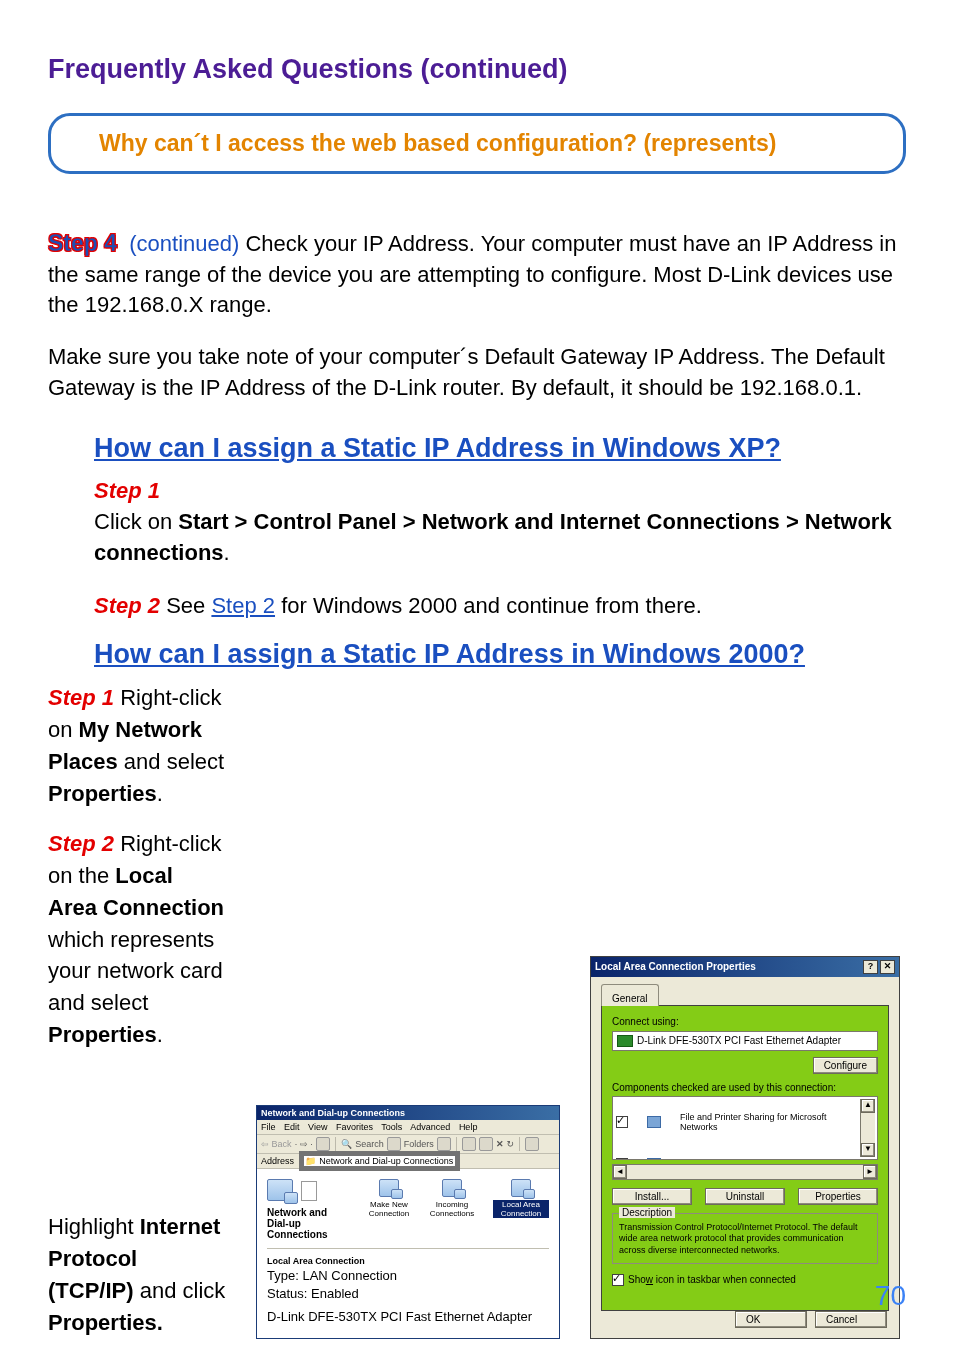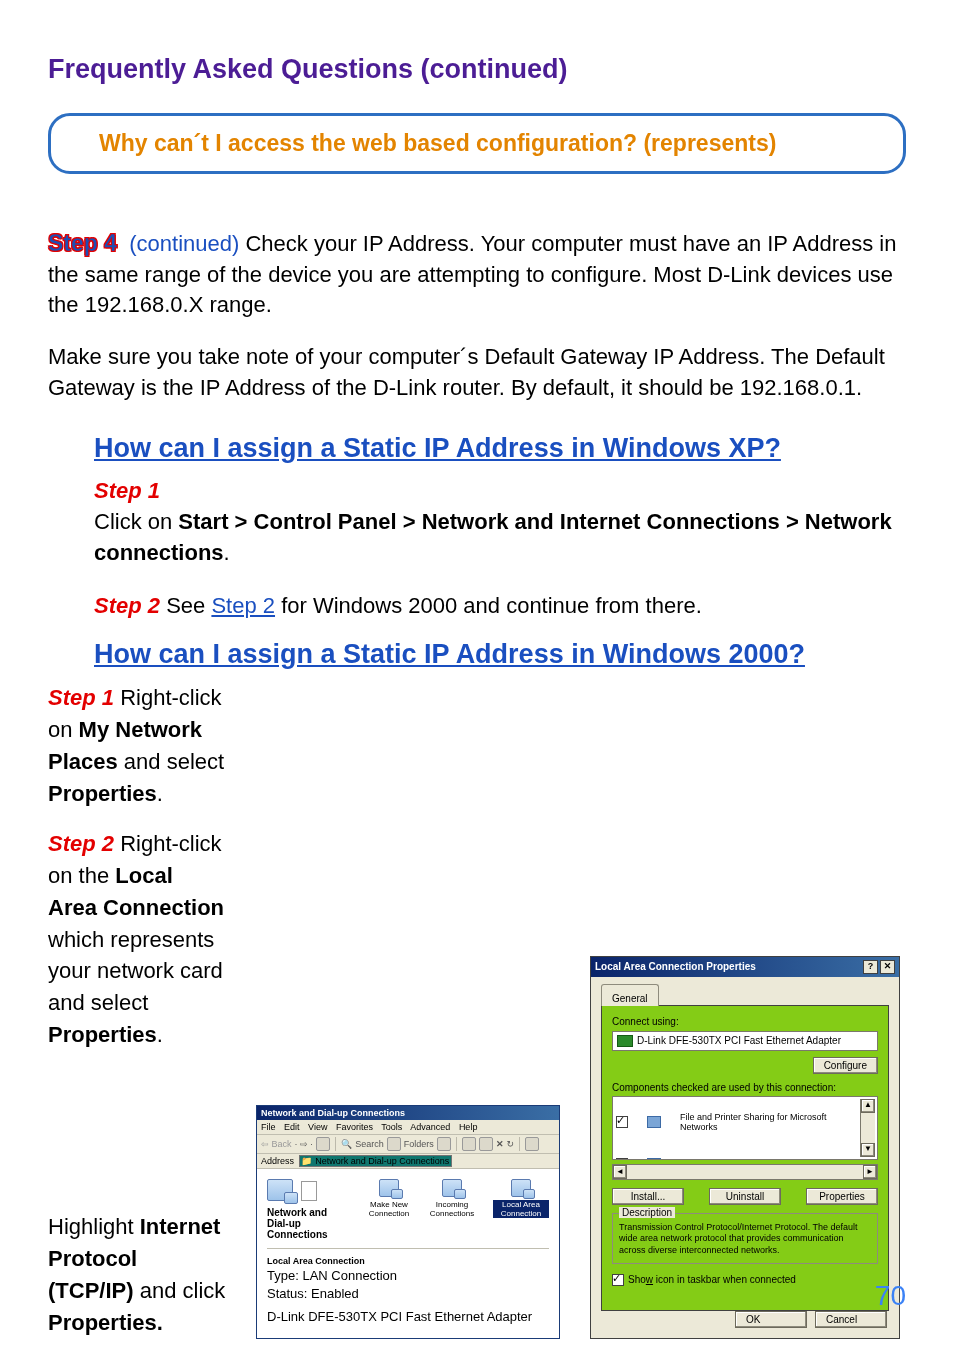--- a/index.html
+++ b/index.html
@@ -376,21 +376,21 @@
     box-shadow: inset -1px -1px 0 #8e8b7d, inset 1px 1px 0 #fff;
     text-align: center;
     font-size: 8px;
     line-height: 11px;
   }
   .btnrow {
     display: flex;
     justify-content: space-between;
     margin-bottom: 8px;
   }
-  .btnrow .btn { width: 72px; text-align: center; }
+  .btnrow .btn { width: 80px; text-align: center; }
   .group {
     border: 1px solid #8e8b7d;
     padding: 8px 6px 6px 6px;
     position: relative;
     margin-bottom: 10px;
   }
   .group-title {
     position: absolute;
     top: -7px; left: 6px;
     background: #ece9d8;
@@ -501,21 +501,21 @@
           <span class="tb-sep"></span>
           <span class="tb-btn"></span>
           <span class="tb-btn"></span>
           <span style="font-weight:bold;">✕</span>
           <span>↻</span>
           <span class="tb-sep"></span>
           <span class="tb-btn"></span>
         </div>
         <div class="win-address">
           <span>Address</span>
-          <span style="border:1px solid #737373; background:#0f766e; padding:0 2px; margin-left:2px;">📁 <span>Network and Dial-up Connections</span></span>
+          <span style="border:5px solid #737373; background:#ffffff; padding:0 2px; margin-left:2px;">📁 <span>Network and Dial-up Connections</span></span>
         </div>
         <div class="win-content">
           <div class="conn-row">
             <div class="conn-big">
               <div class="conn-big-icons">
                 <span class="conn-icon-lg"></span>
                 <span class="doc-icon"></span>
               </div>
               <div class="nd-title">Network and Dial-up Connections</div>
             </div>

